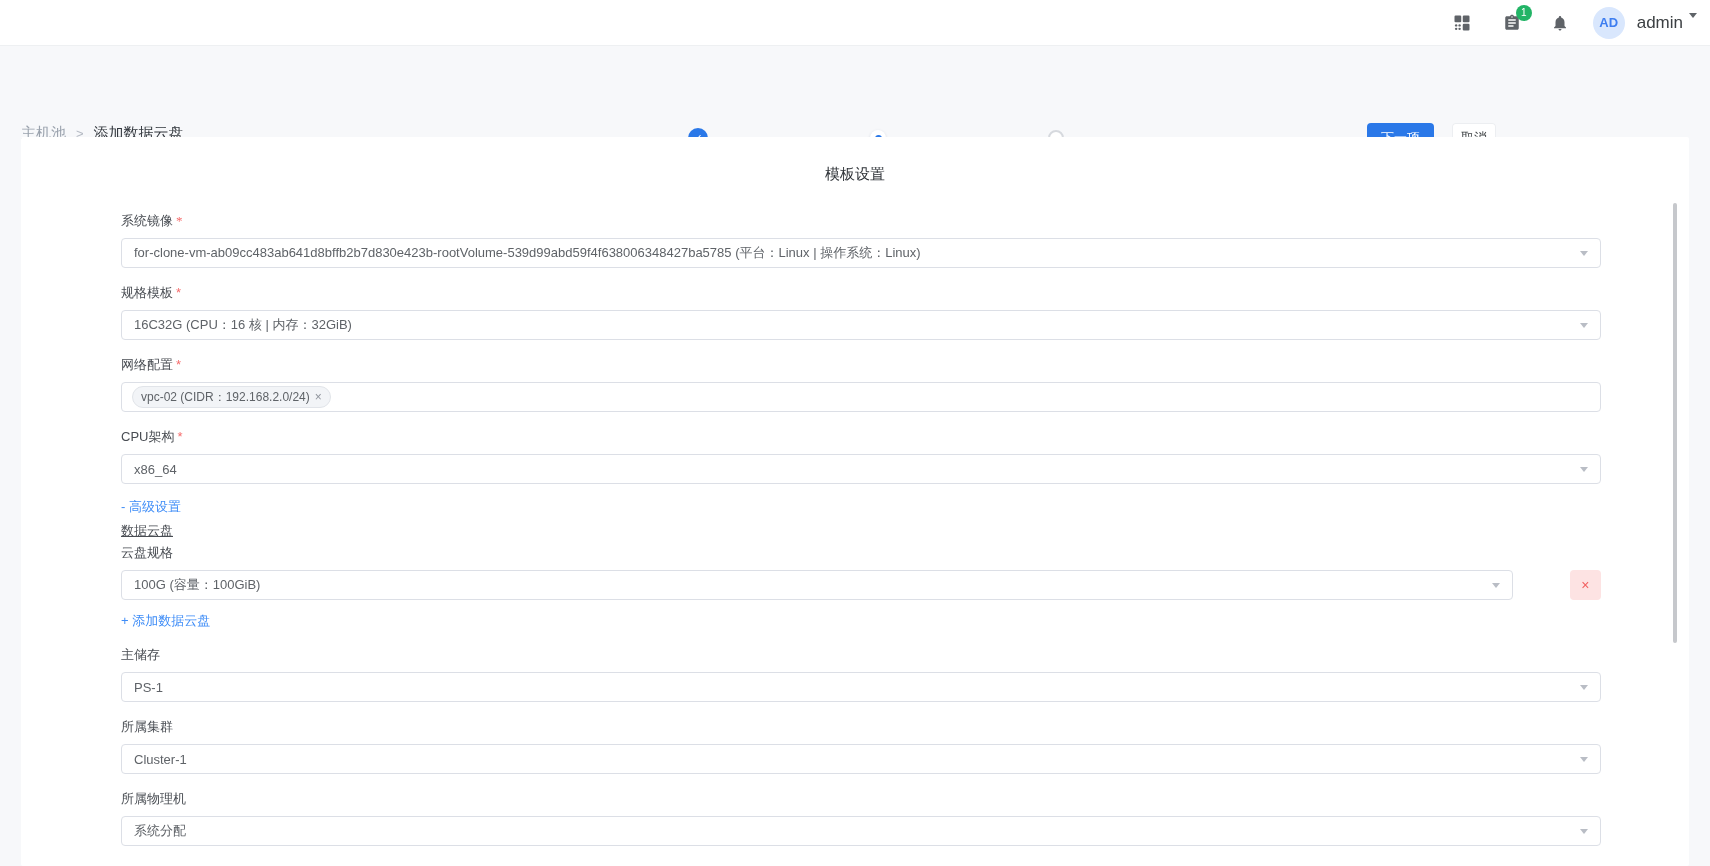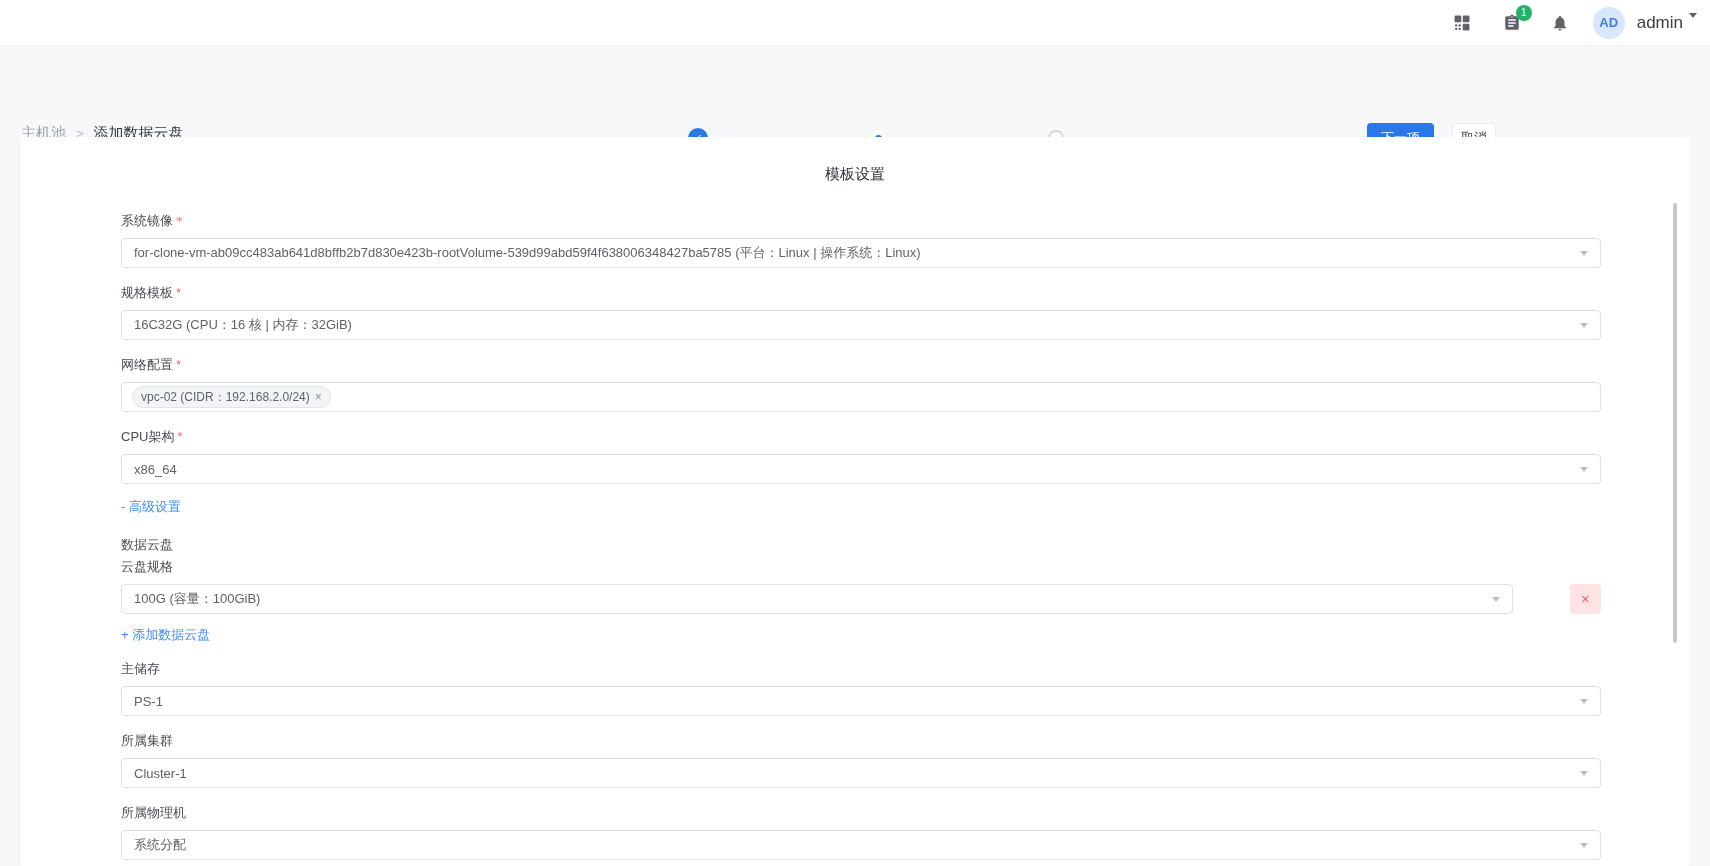--- a/index.html
+++ b/index.html
@@ -96,21 +96,21 @@
     display:inline-flex; align-items:center; height:22px; padding:7px 8px;
     background:#f2f4f7; border:1px solid #e1e4e9; border-radius:12px;
     font-size:12px; color:#5f6368; margin-left:-2px;
   }
   .chip-x { margin-left:5px; color:#8f949c; font-size:12px; cursor:pointer; }
 
   .link { font-size:13px; color:#3f8df7; cursor:pointer; display:inline-block; line-height:18px; }
   .link-adv { margin-top:14px; }
   .link-add { margin-top:12px; }
 
-  .section-label { margin-top:20px; font-size:13px; line-height:18px; color:#494d53; }
+  .section-label { margin-top:6px; font-size:13px; line-height:18px; color:#494d53;text-decoration:underline; }
 
   .disk-row { margin-top:8px; display:flex; align-items:center;gap:40px; }
   .disk-row .select { width:1432px; }
   .btn-remove {
     width:32px; height:30px; margin-left:17px; border:none; border-radius:4px;
     background:#fde3e3; color:#f25f5f; font-size:14px; line-height:30px;
     text-align:center; cursor:pointer; font-family:inherit;
   }
 
   .scroll-thumb {

